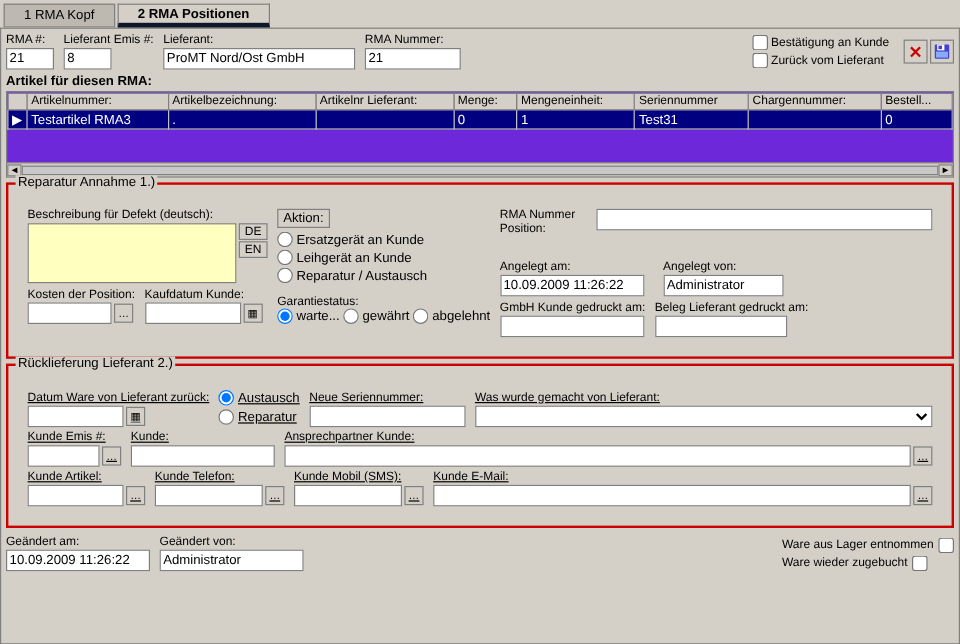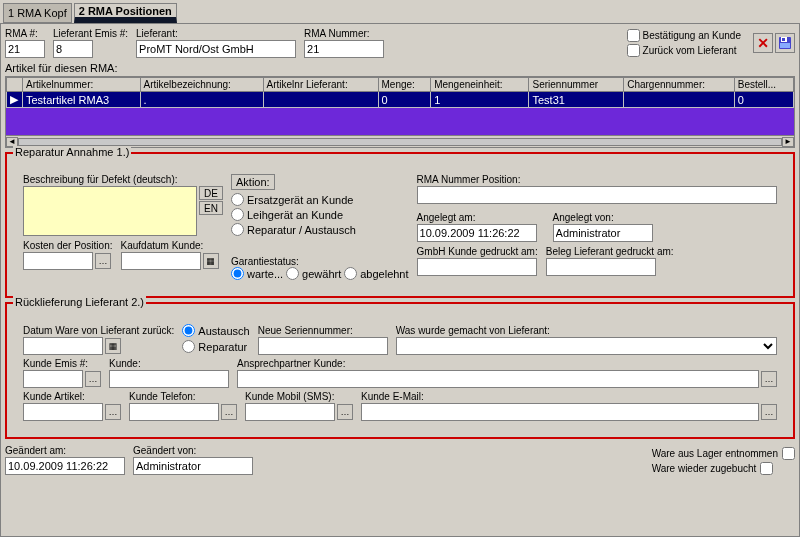--- a/index.html
+++ b/index.html
@@ -19,35 +19,35 @@
       flex-direction: column;
     }
     
     .tab-bar {
       display: flex;
       align-items: flex-end;
       padding: 3px 3px 0;
       background: #d4d0c8;
     }
     .tab {
-      padding: 2px 4px;
+      padding: 2px 16px;
       border: 1px solid #808080;
       background: #d4d0c8;
       cursor: pointer;
       font-size: 11px;
       margin-right: 2px;
       border-bottom: none;
       height: 20px;
       display: flex;
       align-items: center;
     }
     .tab.active {
       background: #d4d0c8;
       font-weight: bold;
-      border-bottom: 6px solid #0f172a;
+      border-bottom: 4px solid #0f172a;
       position: relative;
       z-index: 1;
     }
     .tab.inactive {
       background: #bdb9b0;
       border-bottom: 1px solid #808080;
     }
 
     
     .main-content {
@@ -110,21 +110,21 @@
       display: flex;
       align-items: center;
       justify-content: center;
       font-size: 12px;
     }
 
     
     .artikel-label {
       font-size: 11px;
       margin-bottom: 2px;
-      font-weight: normal;
+      font-weight: bold;
     }
 
     
     .table-container {
       border: 1px solid #808080;
       background: #6d28d9;
       flex-shrink: 0;
       height: 60px;
       overflow: hidden;
       position: relative;
@@ -258,22 +258,21 @@
       display: flex;
       align-items: center;
       gap: 3px;
       font-size: 11px;
     }
     .rma-right {
       flex: 1;
     }
     .rma-nummer-pos {
       display: flex;
-      flex-direction: column;
-      margin-bottom: 8px;
+      margin-bottom: 20px;
       justify-content: flex-end;
     }
     .two-col {
       display: flex;
       gap: 16px;
     }
     .beleg-row {
       display: flex;
       gap: 8px;
       margin-top: 4px;
@@ -283,20 +282,21 @@
     .section2-content {
       display: flex;
       flex-direction: column;
       gap: 3px;
       margin-top: 4px;
     }
     .row-flex {
       display: flex;
       align-items: center;
       gap: 8px;
+      text-decoration: underline;
     }
     .browse-btn {
       width: 16px;
       height: 16px;
       border: 1px solid #808080;
       background: #d4d0c8;
       cursor: pointer;
       display: flex;
       align-items: center;
       justify-content: center;
@@ -467,21 +467,21 @@
             <span>Ersatzgerät an Kunde</span>
           </div>
           <div class="radio-row">
             <input type="radio" name="aktion" style="">
             <span>Leihgerät an Kunde</span>
           </div>
           <div class="radio-row">
             <input type="radio" name="aktion" style="">
             <span>Reparatur / Austausch</span>
           </div>
-          <div style="margin-top:19px">
+          <div style="margin-top:9px">
             <span class="field-label">Garantiestatus:</span>
             <div class="garantie-row">
               <input type="radio" name="garantie" checked="" style="">
               <span>warte...</span>
               <input type="radio" name="garantie" style="">
               <span>gewährt</span>
               <input type="radio" name="garantie" style="">
               <span>abgelehnt</span>
             </div>
           </div>

